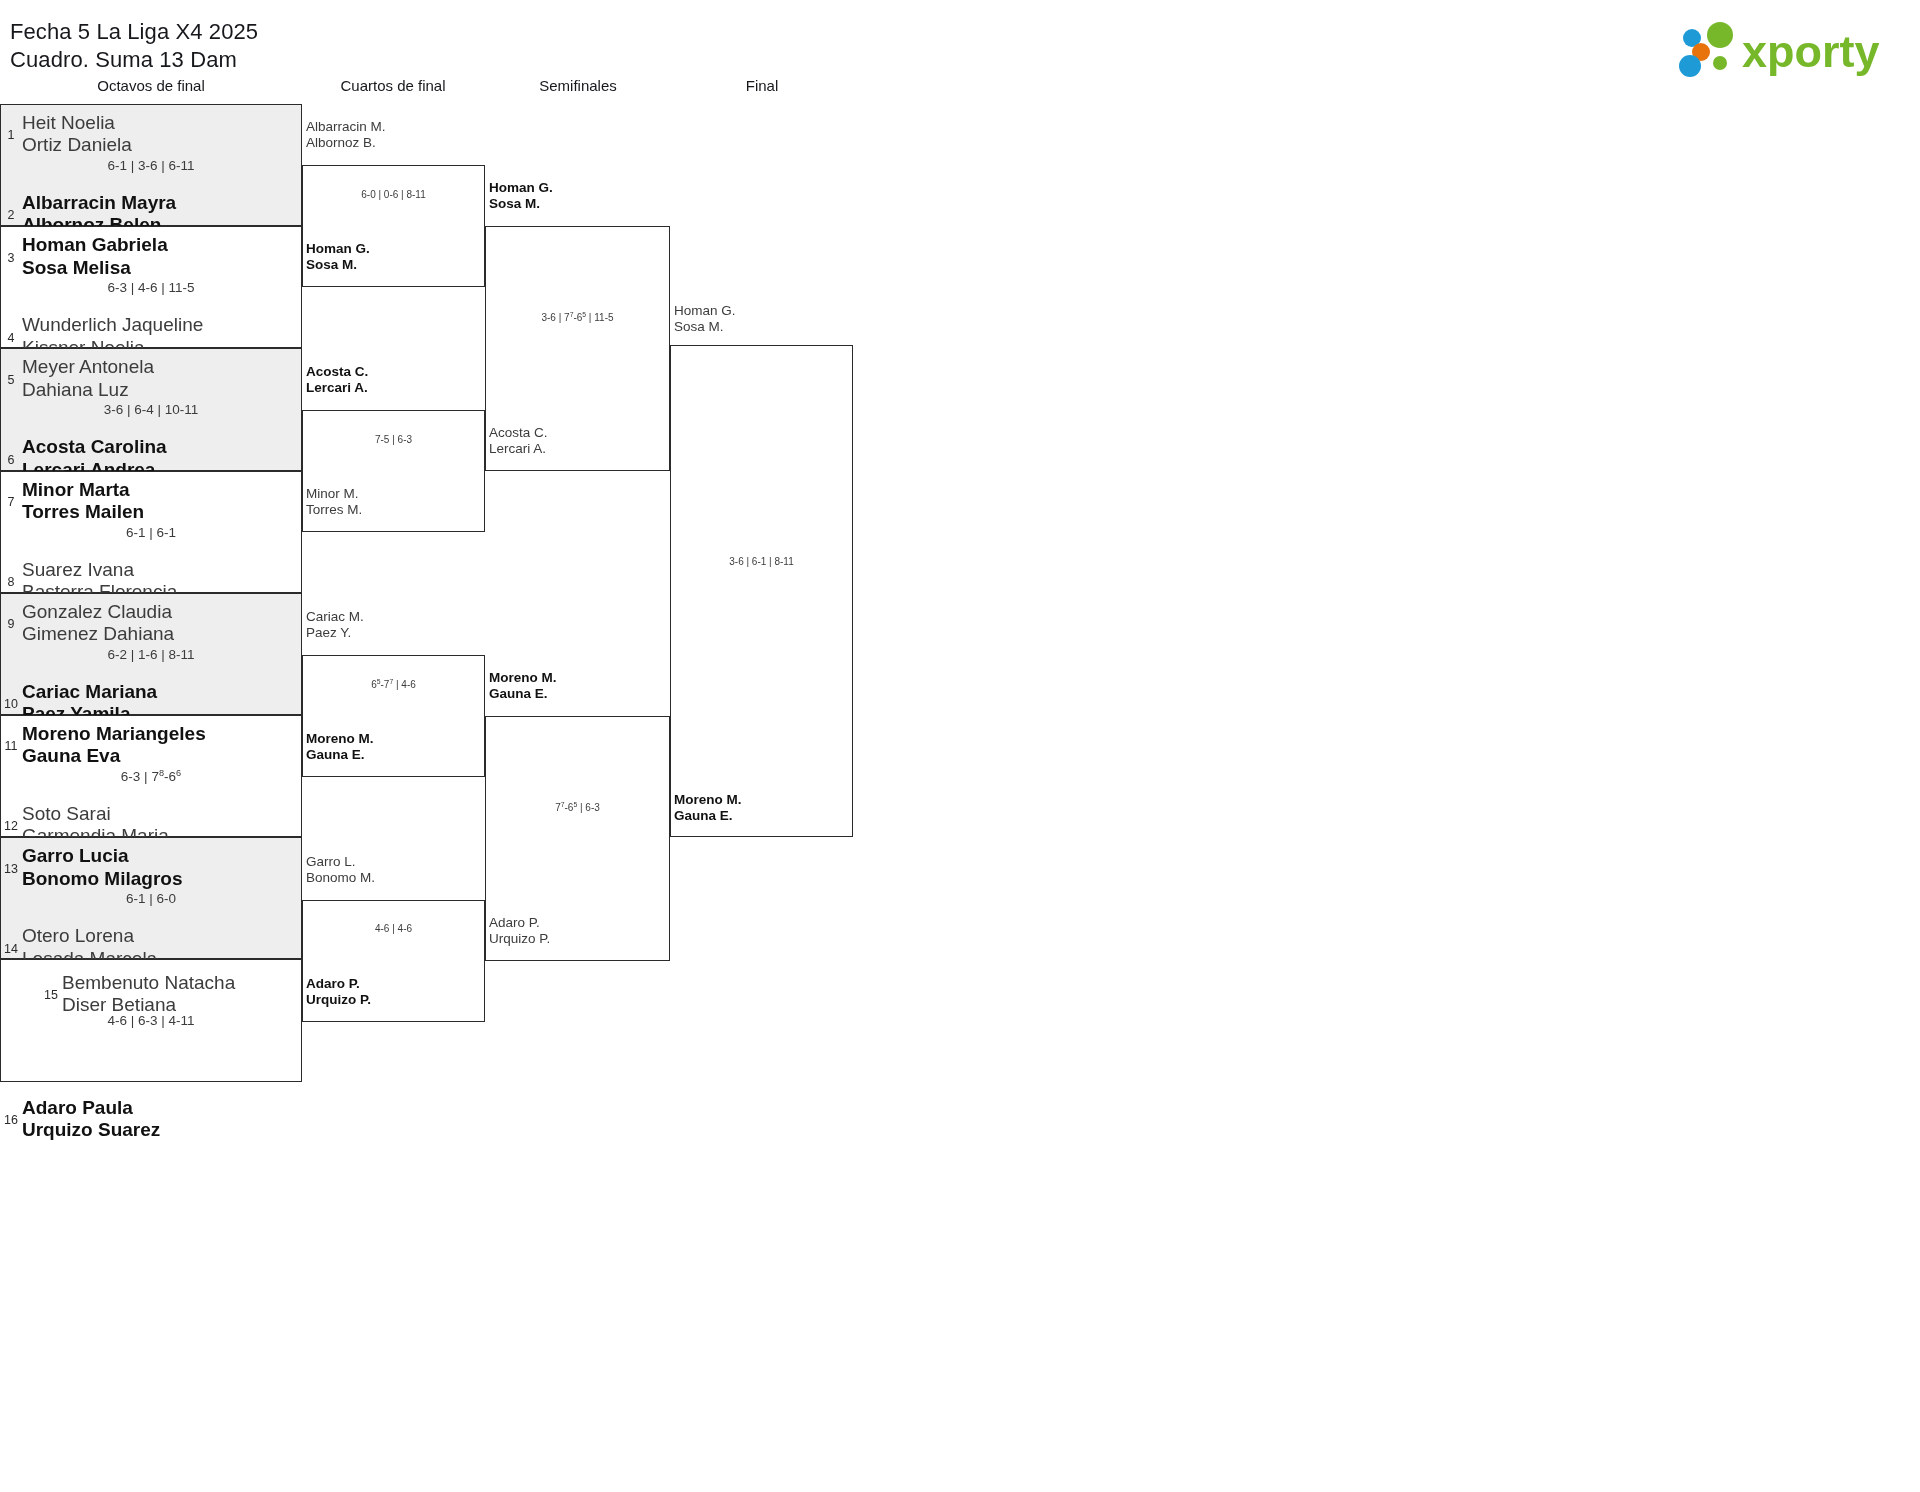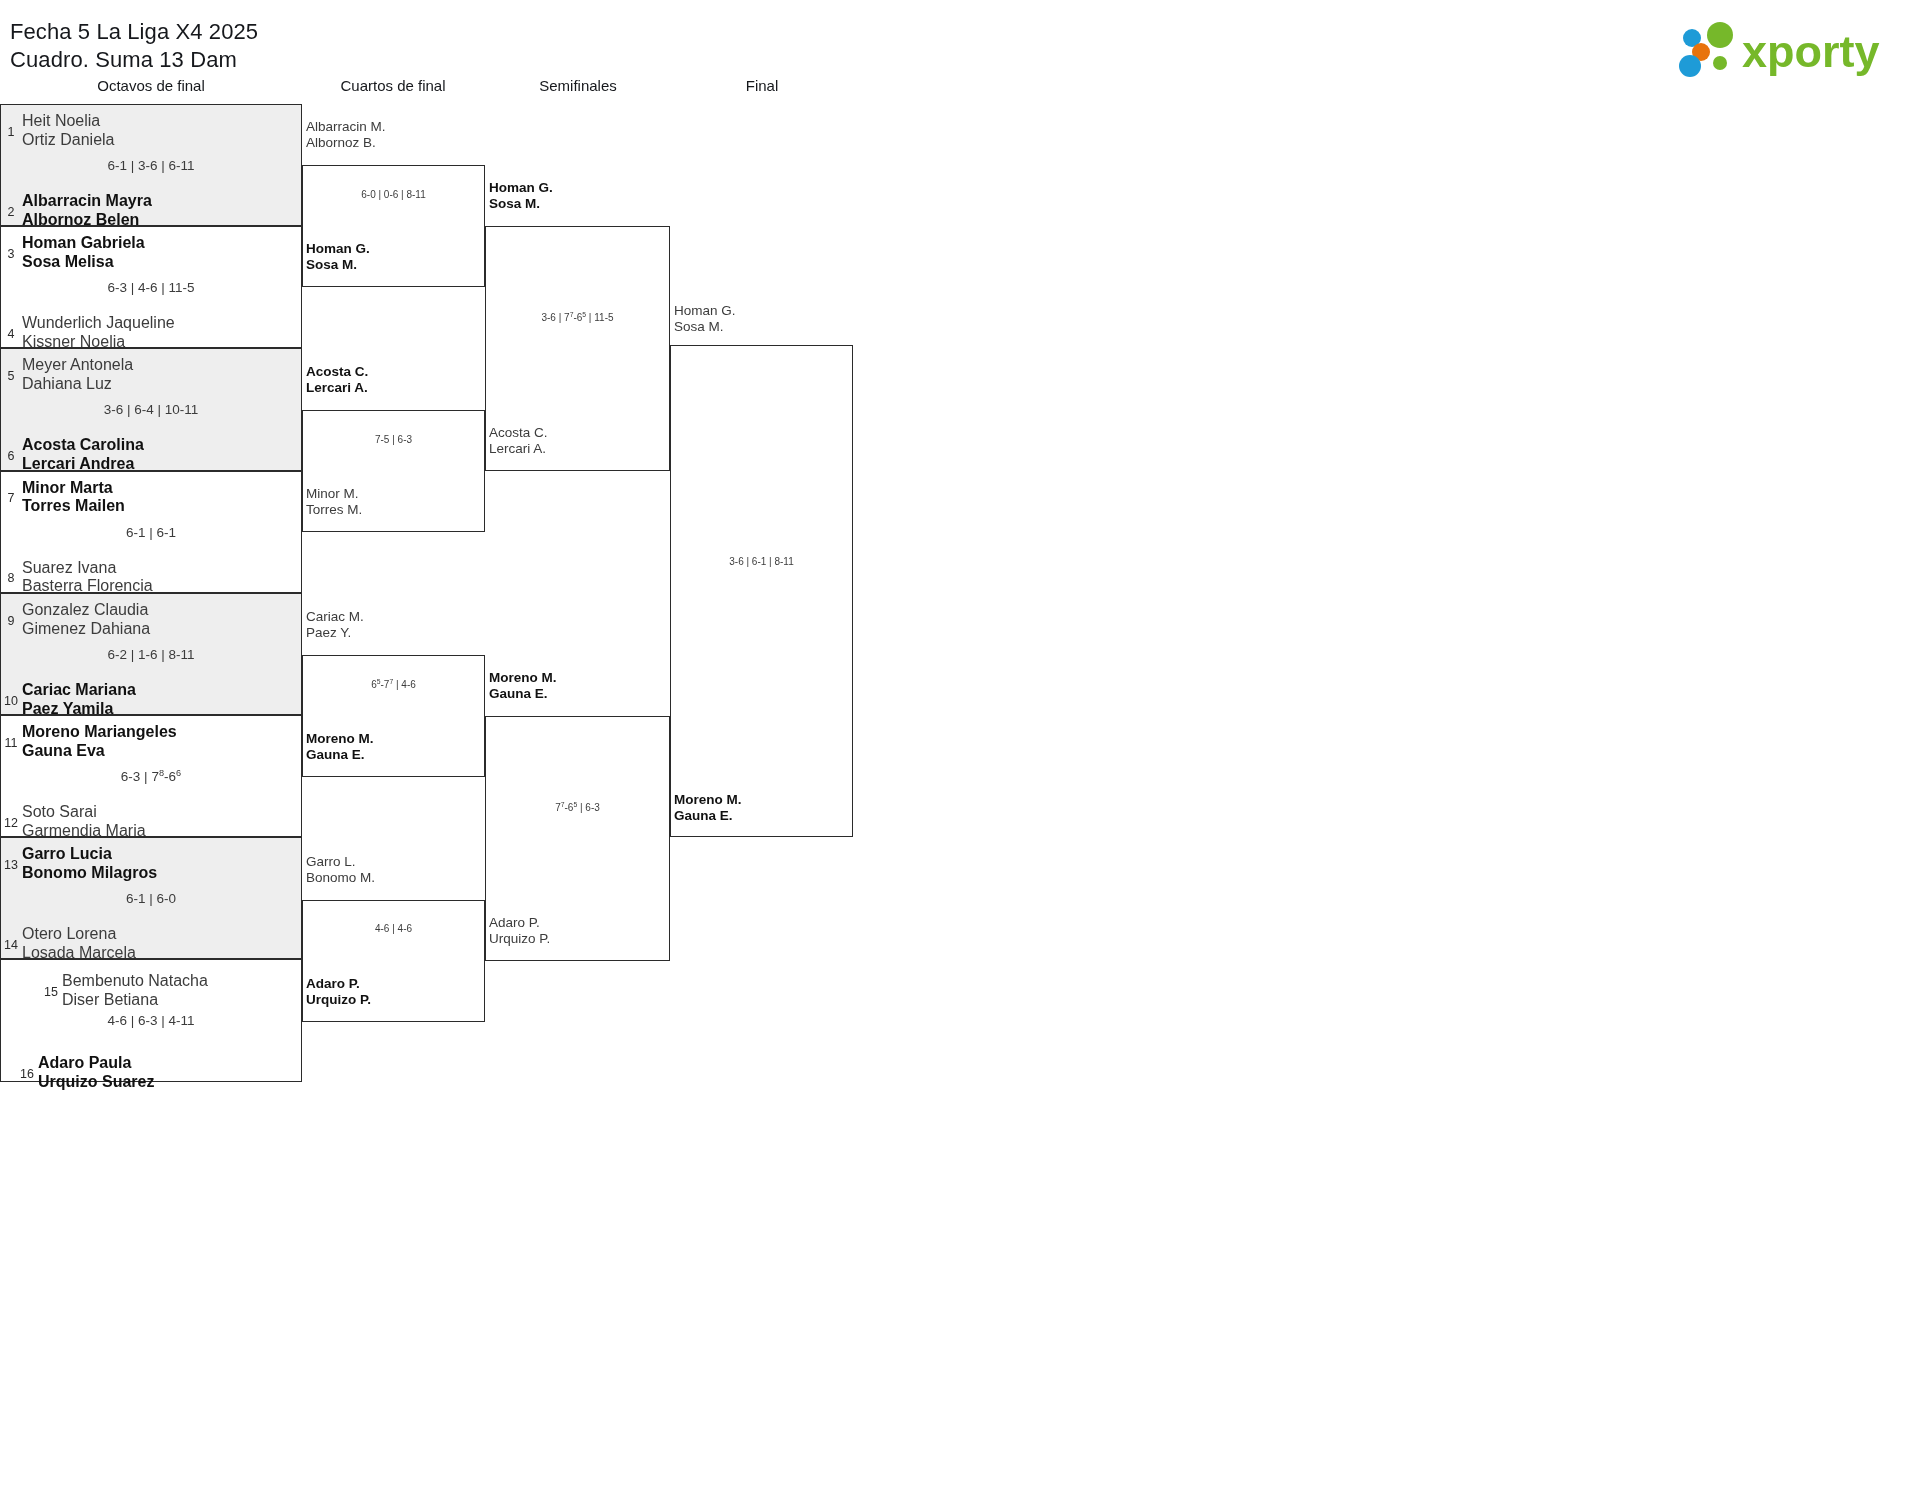--- a/index.html
+++ b/index.html
@@ -35,21 +35,21 @@
     box-sizing:border-box;
   }
   .r1-match.shade{background:#eeeeee;}
   .r1-match.plain{background:#ffffff;}
   .seedwrap{position:absolute;left:0;width:302px;display:flex;align-items:center;}
   .seed{
     width:22px;text-align:center;
     font-size:12.5px;color:#2b2b2b;flex:0 0 22px;
     padding-top:2px;
   }
-  .team{font-size:16px;line-height:1.18;color:#3c3c3c;}
+  .team{font-size:19px;line-height:1.18;color:#3c3c3c;}
   .team.win{font-weight:bold;color:#111111;}
   .team .ln{display:block;white-space:nowrap;}
   .r1-score{
     position:absolute;width:302px;text-align:center;
     font-size:13.5px;color:#3c3c3c;
   }
   
   .nextbox{
     position:absolute;box-sizing:border-box;
     border:1px solid #2b2b2b;background:transparent;
@@ -202,21 +202,21 @@
     </div>
     <div class="r1-match plain" style="top: 959.4px; height: 122.2px;"></div>
     <div class="seedwrap" style="top: 972px; margin-left: 40px;">
       <span class="seed">15</span>
       <div class="team">
         <span class="ln">Bembenuto Natacha</span>
         <span class="ln">Diser Betiana</span>
       </div>
     </div>
     <div class="r1-score" style="top: 1013.4px;">4-6 | 6-3 | 4-11</div>
-    <div class="seedwrap" style="top: 1054px; padding-left: 16px;">
+    <div class="seedwrap" style="top: 1097px;">
       <span class="seed">16</span>
       <div class="team win">
         <span class="ln">Adaro Paula</span>
         <span class="ln">Urquizo Suarez</span>
       </div>
     </div>
     <div class="nextbox" style="left: 302px; top: 165px; width: 183px; height: 122px;"></div>
     <div class="nb-team" style="left: 306px; top: 119px;">
       <span class="ln">Albarracin M.</span>
       <span class="ln">Albornoz B.</span>

